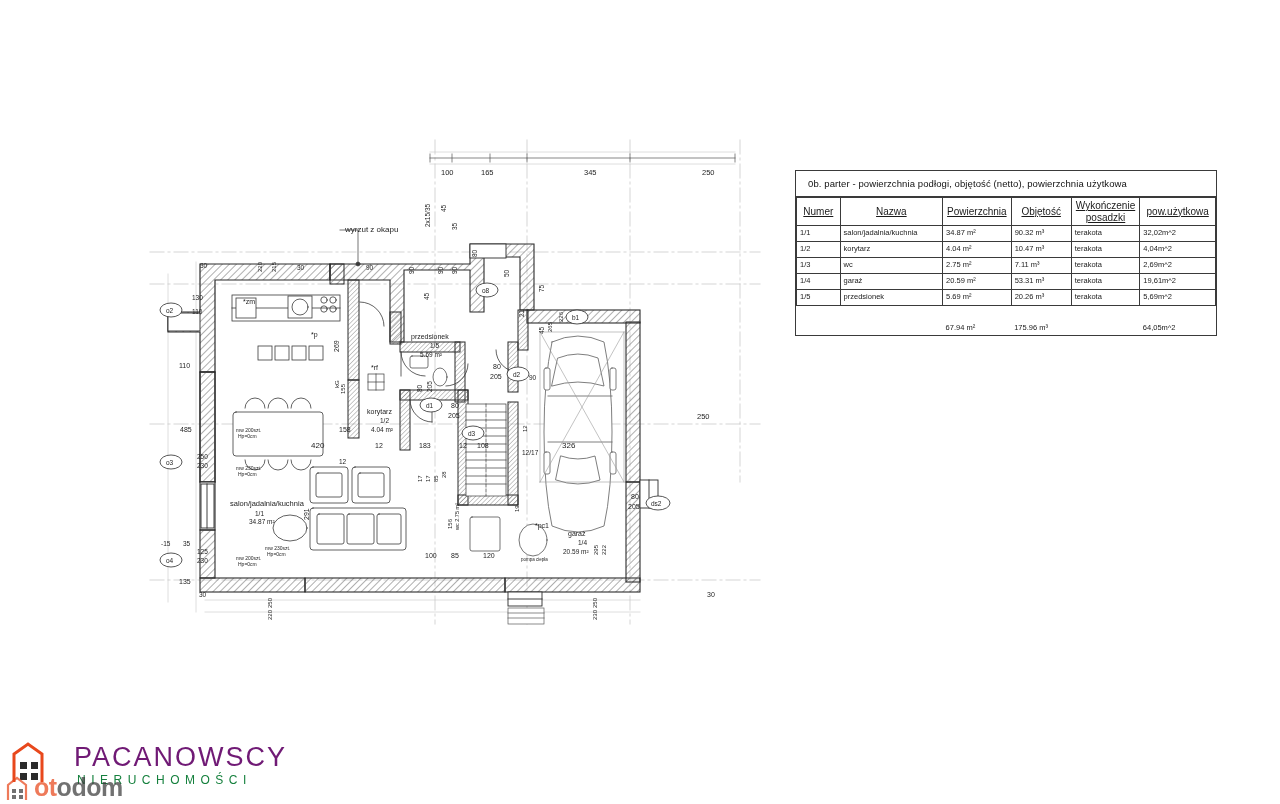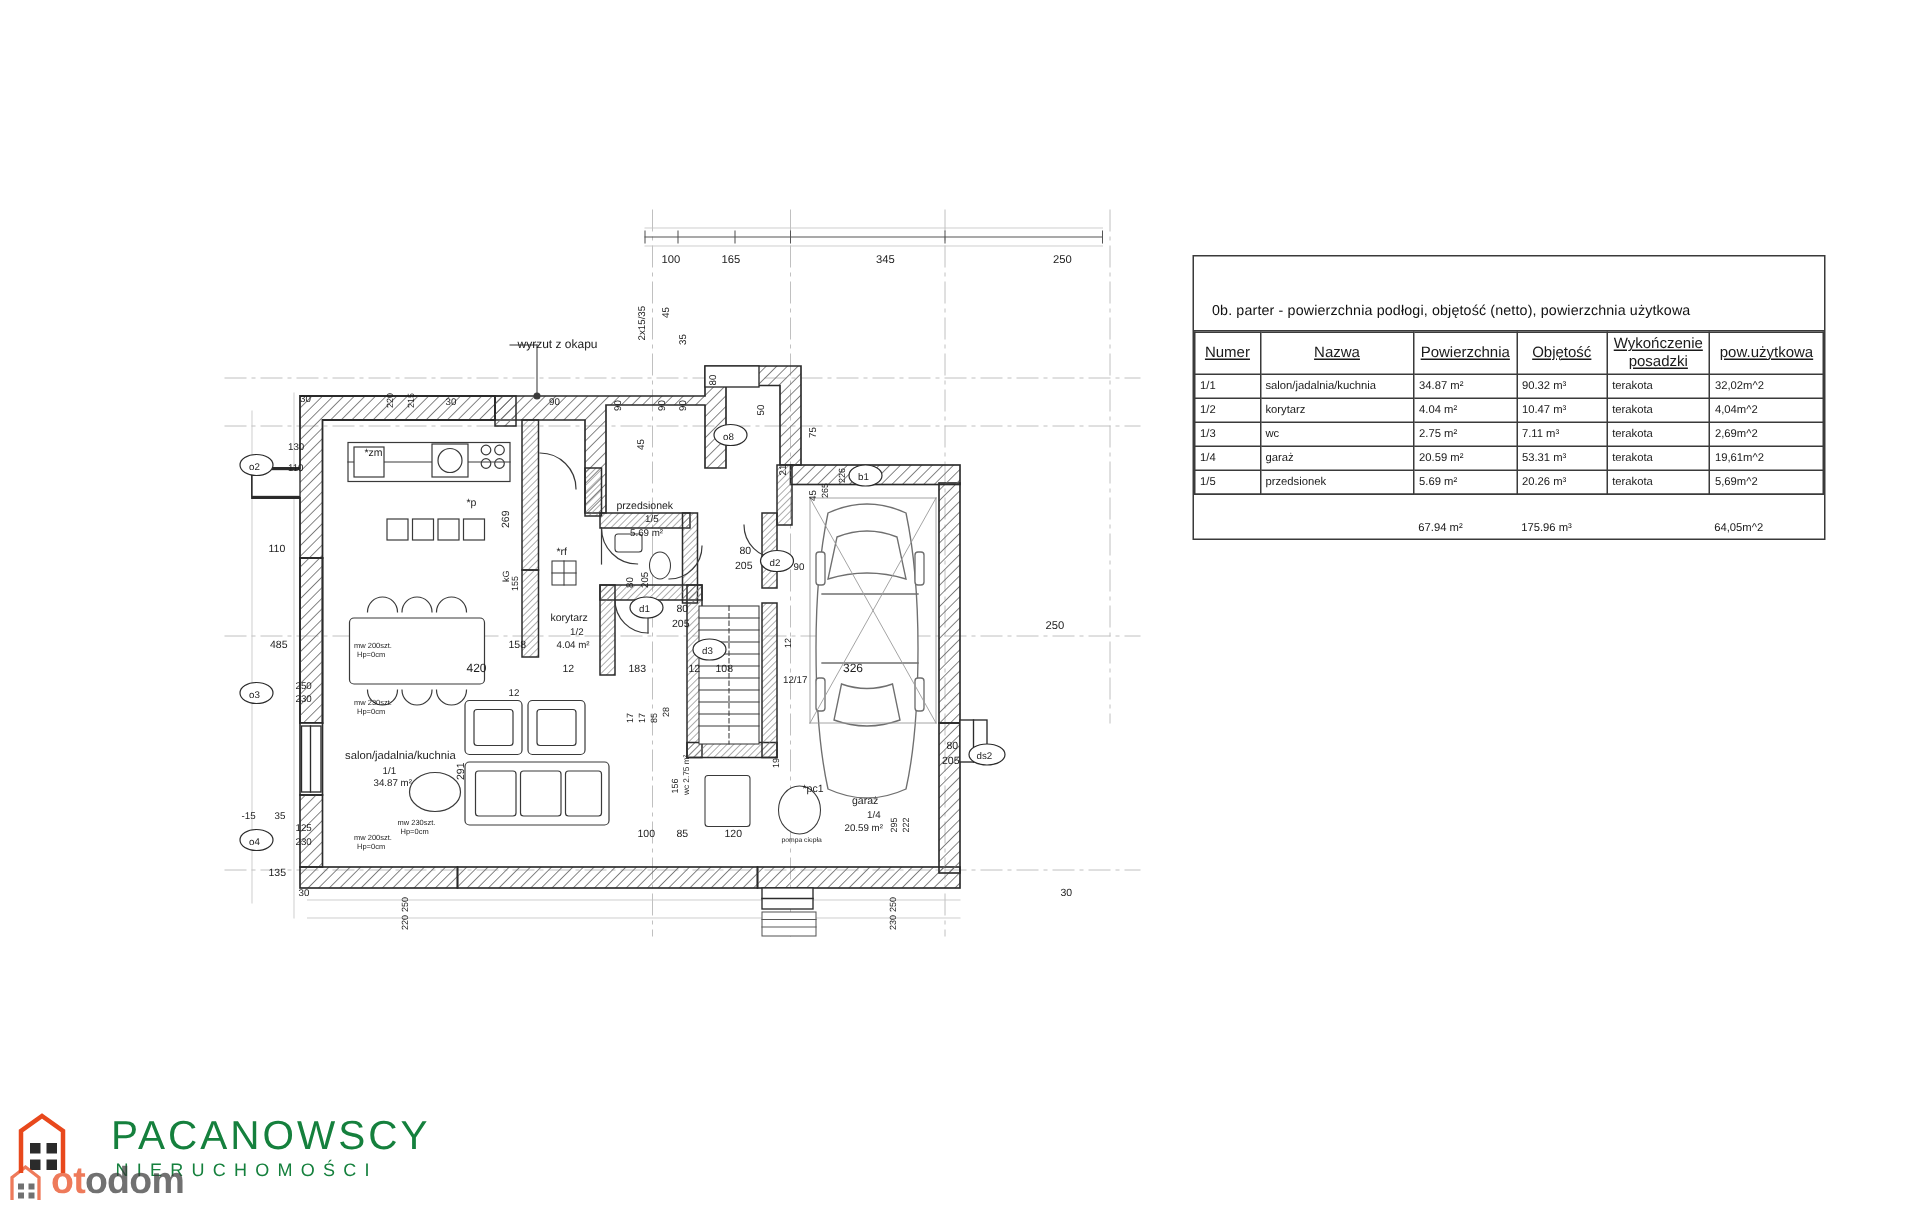--- a/index.html
+++ b/index.html
@@ -35,21 +35,20 @@
     border: 1px solid #3a3a3a;
     background: #fff;
     font-size: 8px;
   }
   #schedule .sched-title {
     padding: 7px 8px 7px 12px;
     font-size: 9.5px;
     color: #111;
     border-bottom: 1px solid #3a3a3a;
     letter-spacing: .1px;
-    margin-top: 24px;
   }
   #schedule table {
     border-collapse: collapse;
     width: 100%;
     font-size: 7.5px;
   }
   #schedule th, #schedule td {
     border: 1px solid #3a3a3a;
     padding: 2px 3px;
     text-align: left;
@@ -83,21 +82,21 @@
     bottom: 18px;
     display: flex;
     align-items: flex-end;
     gap: 10px;
   }
   #brand .logo-mark { width: 54px; height: 46px; }
   #brand .brand-text { line-height: 1; }
   #brand .brand-name {
     font-size: 27px;
     letter-spacing: 2px;
-    color: #15803d;
+    color: #701a75;
   }
   #brand .brand-sub {
     font-size: 12px;
     letter-spacing: 5.5px;
     color: #15803d;
     margin-top: 3px;
     padding-left: 3px;
   }
   #watermark {
     position: absolute;

